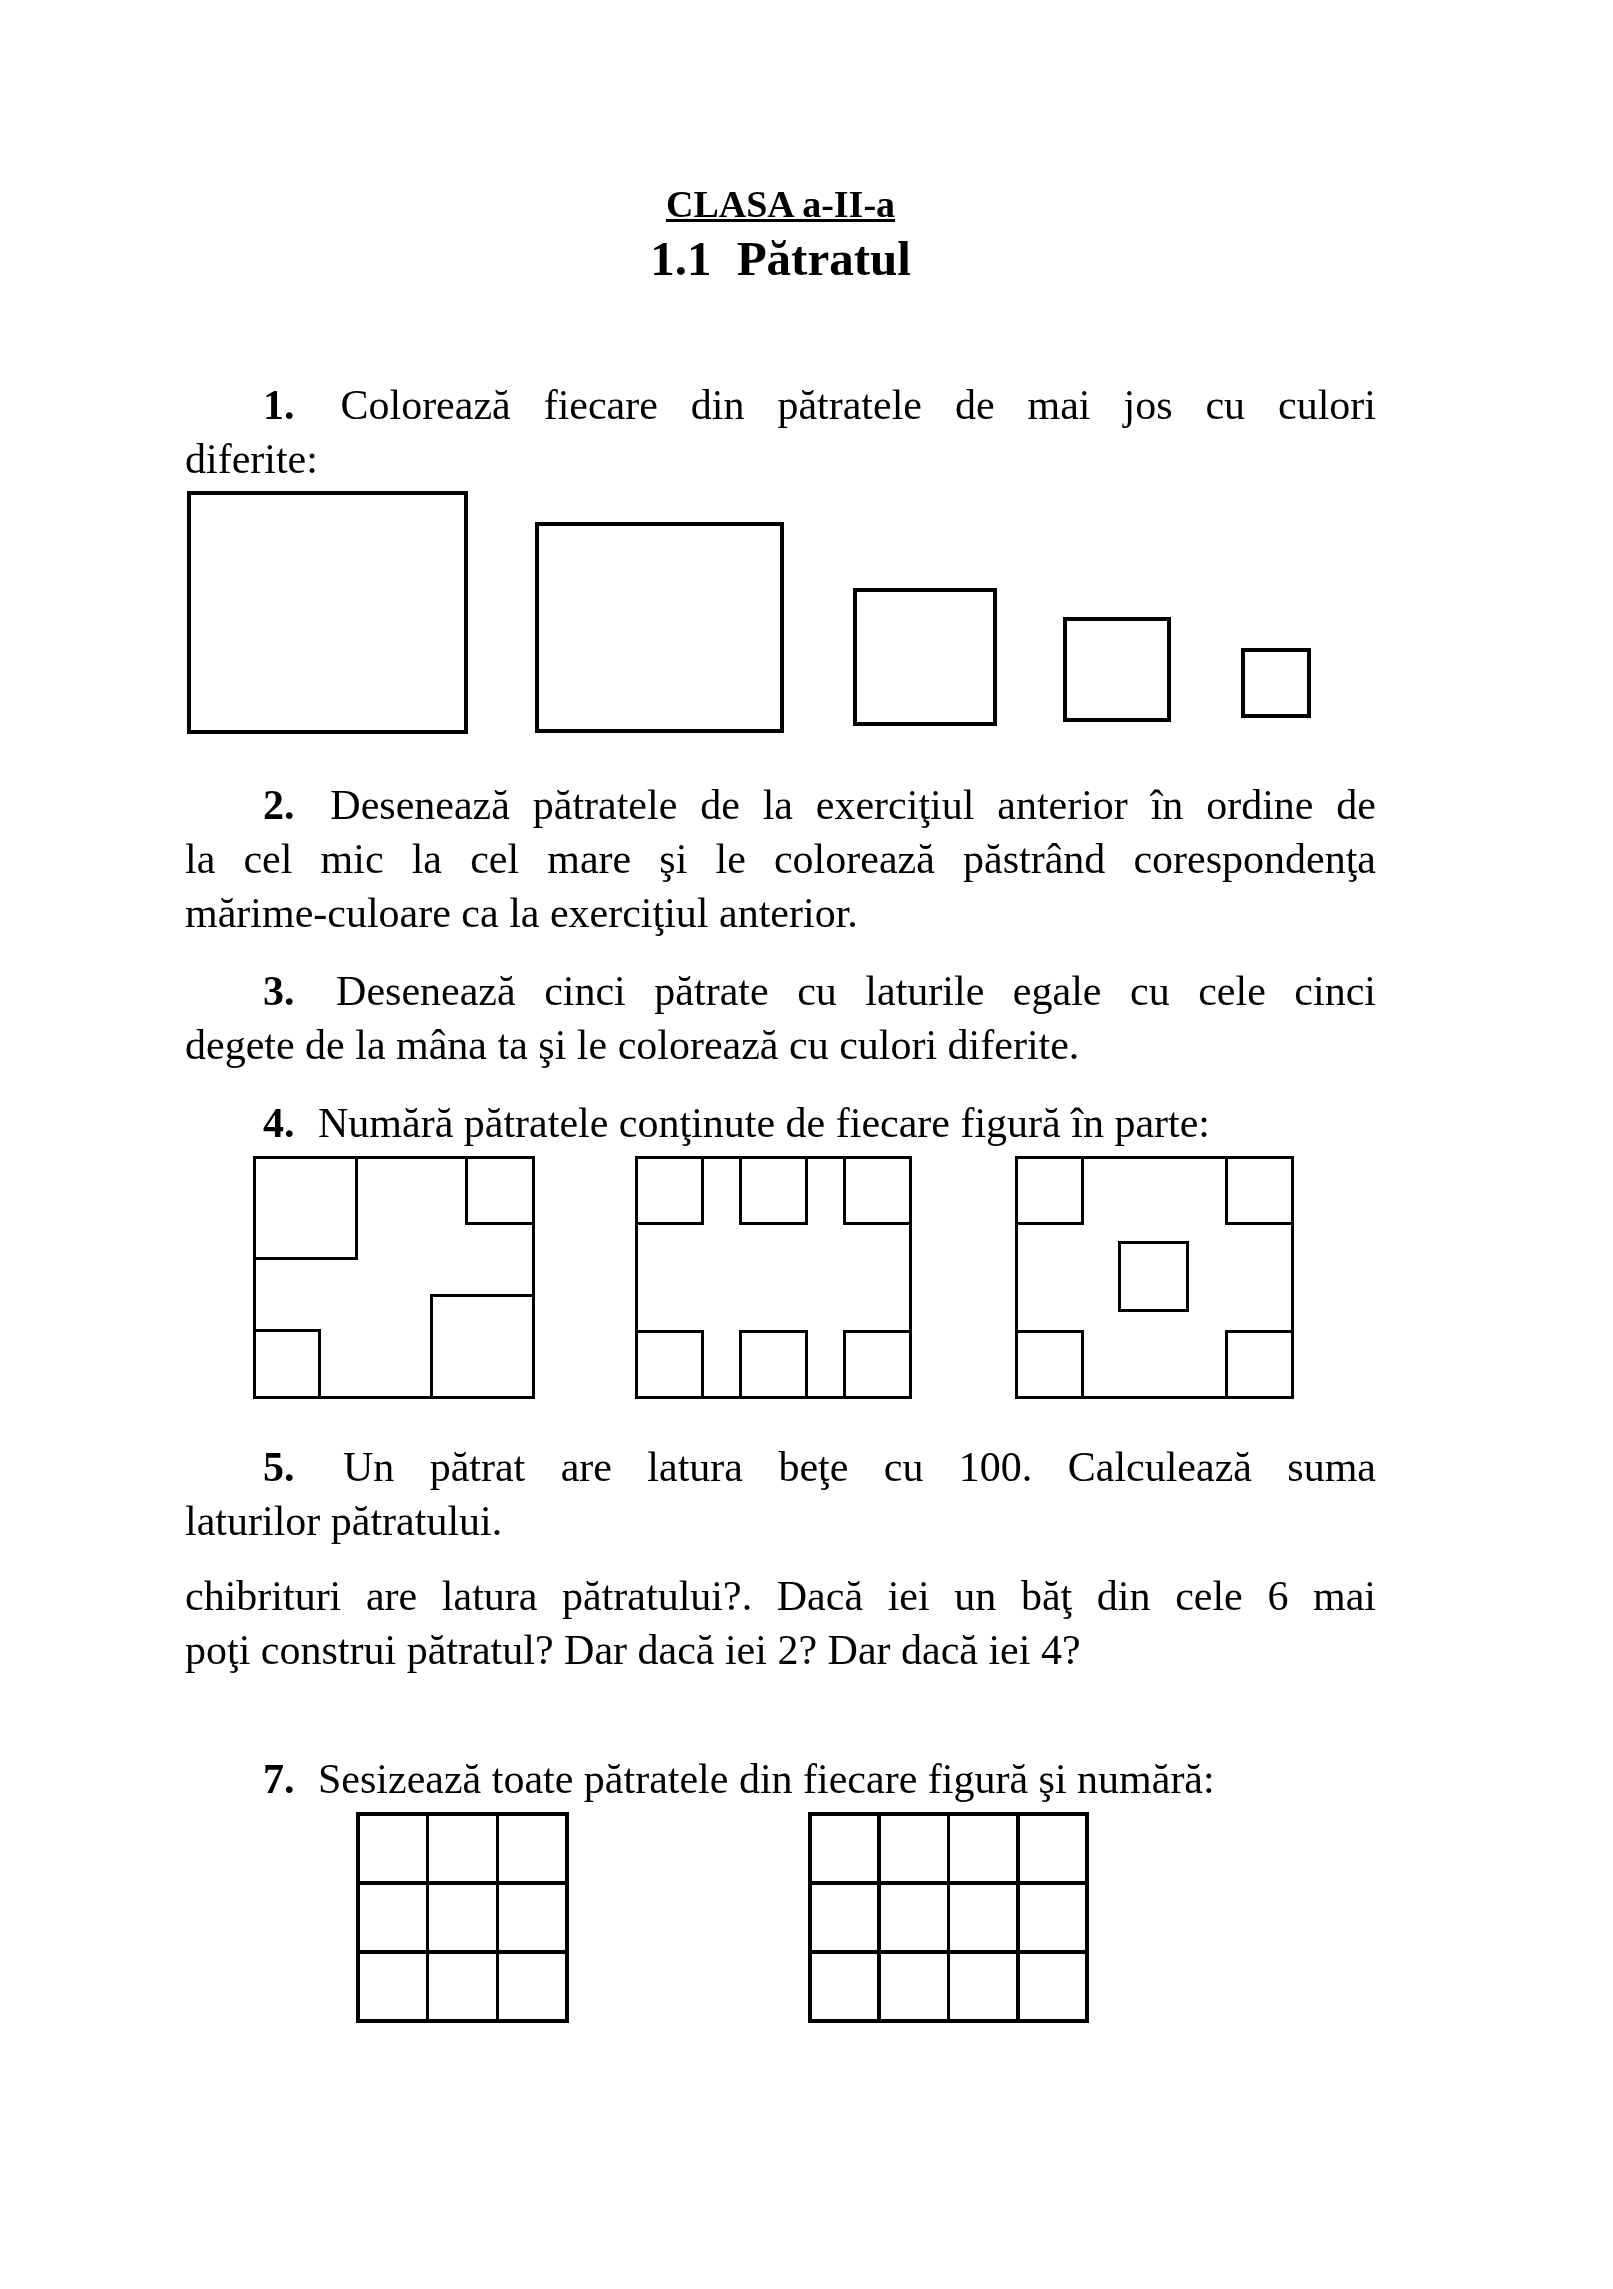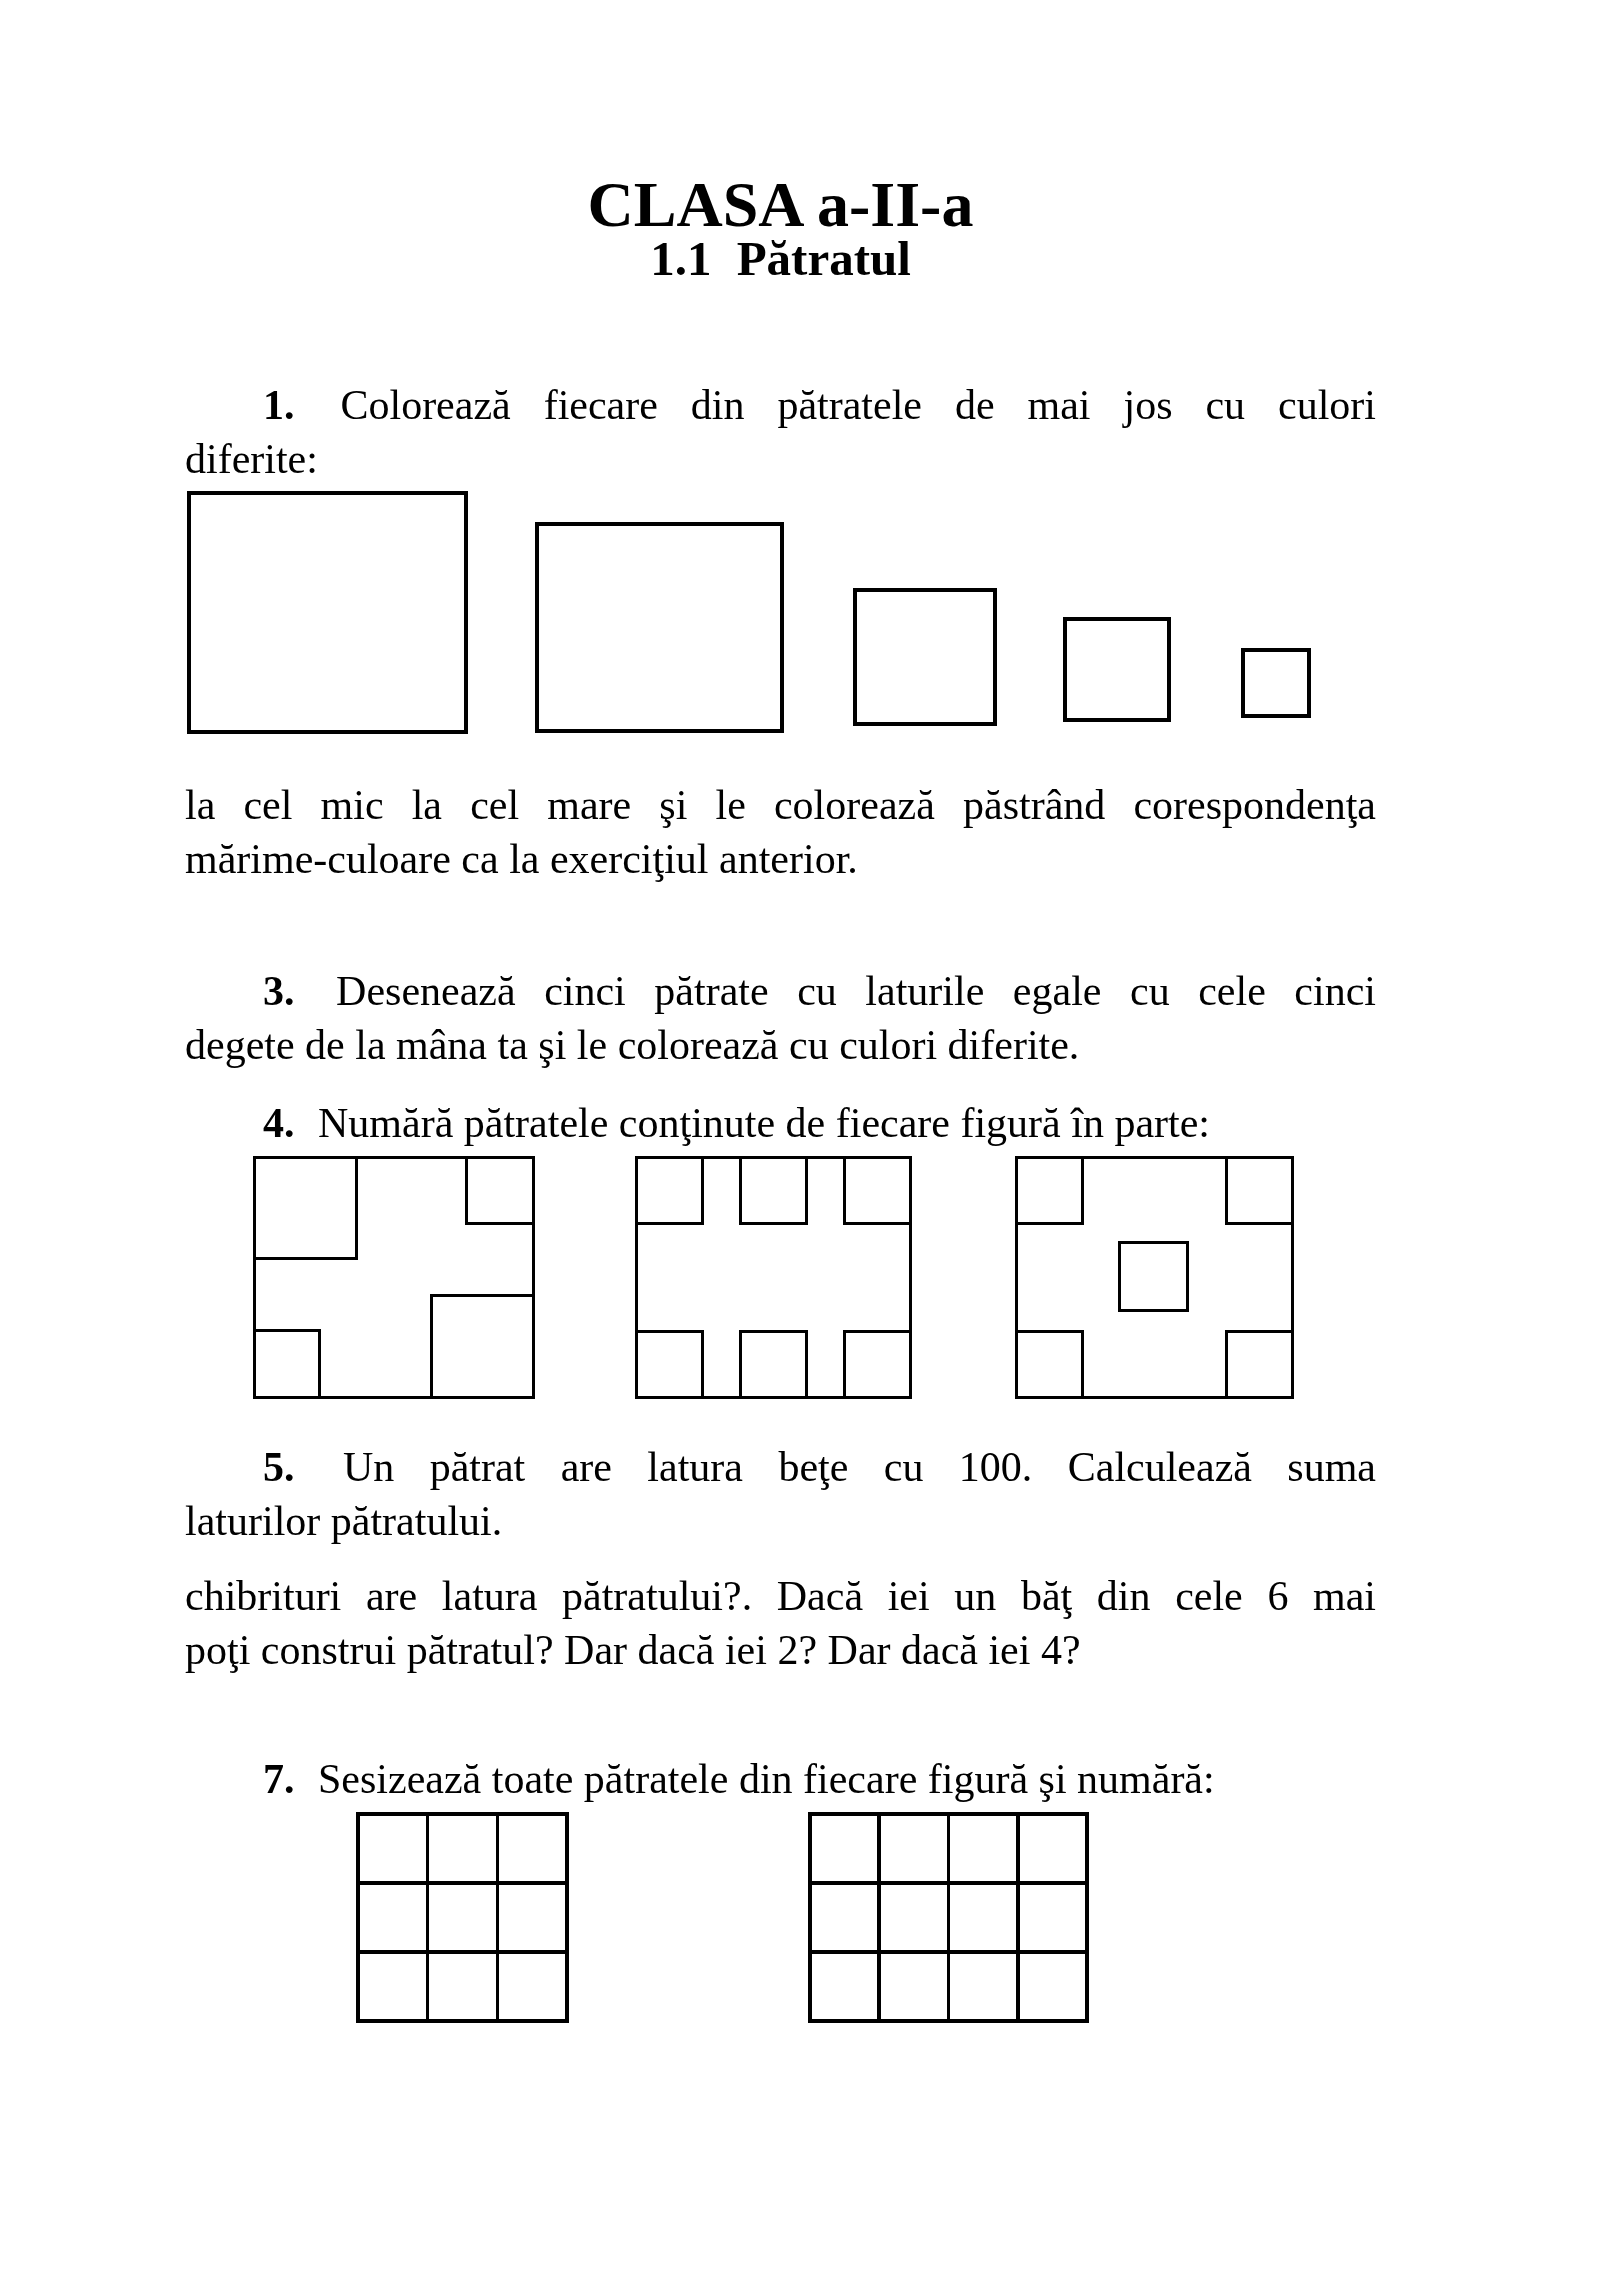--- a/index.html
+++ b/index.html
@@ -12,21 +12,21 @@
     margin:0 auto;
     overflow:hidden;
   }
   *{box-sizing:border-box;}
 
   
   .title-block{
     position:absolute;left:185px;top:174px;width:1191px;
     text-align:center;font-weight:bold;
   }
-  .t1{font-size:64px;line-height:61px;white-space:nowrap;}
+  .t1{font-size:38px;line-height:61px;white-space:nowrap;text-decoration:underline;}
   .t3{font-size:49px;line-height:48px;white-space:nowrap;}
   .tnum{margin-right:16.6px;}
   .tnum3{margin-right:13px;}
 
   
   .para{
     position:absolute;left:185px;width:1191px;
     font-size:42px;line-height:54px;
   }
   .line{text-align:justify;}
@@ -77,20 +77,24 @@
     <div class="line last">diferite:</div>
   </div>
 
   <div class="sq" style="left:187px;top:491px;width:281px;height:243px"></div>
   <div class="sq" style="left:535px;top:522px;width:249px;height:211px"></div>
   <div class="sq" style="left:853px;top:588px;width:144px;height:138px"></div>
   <div class="sq" style="left:1063px;top:617px;width:108px;height:105px"></div>
   <div class="sq" style="left:1241px;top:648px;width:70px;height:70px"></div>
 
   <div class="para" style="top:778px">
+    <div class="line first just">
+      <span class="num">2.</span>
+      <span>Desenează pătratele de la exerciţiul anterior în ordine de</span>
+    </div>
     <div class="line just">la cel mic la cel mare şi le colorează păstrând corespondenţa</div>
     <div class="line last">mărime-culoare ca la exerciţiul anterior.</div>
   </div>
 
   <div class="para" style="top:964px">
     <div class="line first just">
       <span class="num">3.</span>
       <span>Desenează cinci pătrate cu laturile egale cu cele cinci</span>
     </div>
     <div class="line last">degete de la mâna ta şi le colorează cu culori diferite.</div>

